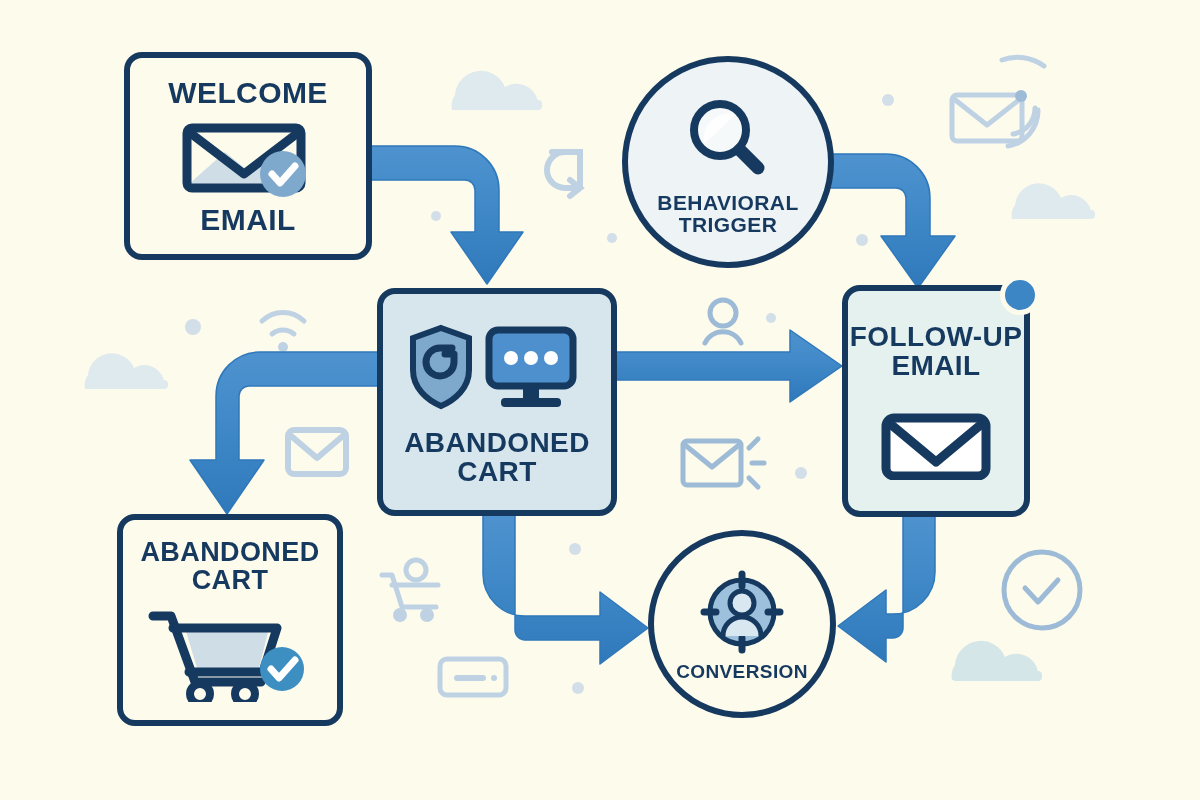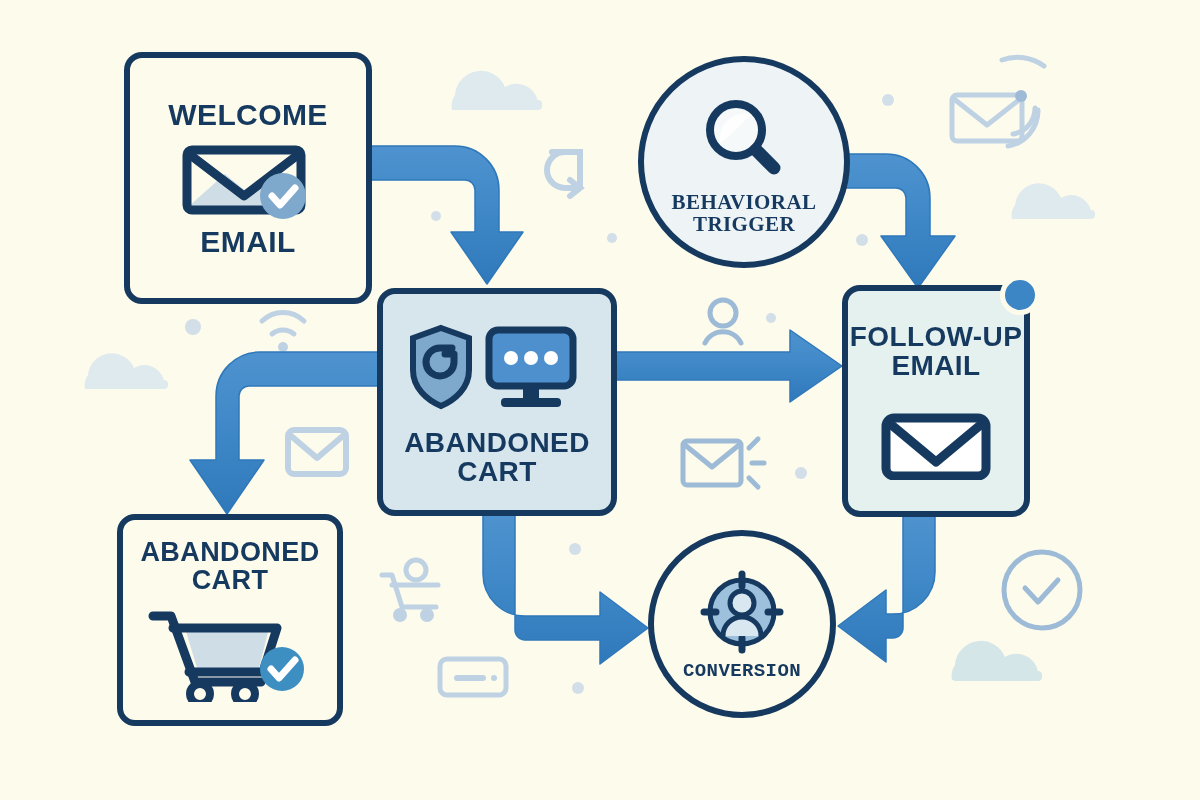--- a/index.html
+++ b/index.html
@@ -220,35 +220,35 @@
       <path d="M935 514
                V572 a42 42 0 0 1 -42 42
                H886 V590 l-48 36 l48 36 V638
                H893 a10 10 0 0 0 10 -10
                V514 Z" fill="url(#ag)" stroke="#2f78ba" stroke-width="1.5" stroke-linejoin="round"></path>
     </g>
   </svg>
 
   <div id="node-layer">
 
-    <div class="node node-box" style="left:124px; top:52px; width:248px; height:252px; background:#fdfbec;">
+    <div class="node node-box" style="left:124px; top:52px; width:248px; height:208px; background:#fdfbec;">
       <div class="node-label label-above" style="font-size:30px;">WELCOME</div>
       <div class="icon-wrap">
         <svg width="150" height="88" viewBox="0 0 150 88">
           <path d="M16 72 L52 40 L74 58 L96 40 L128 72 Z" fill="#cfdde6"></path>
           <rect x="14" y="16" width="114" height="60" rx="5" fill="none" stroke="#16395f" stroke-width="9"></rect>
           <path d="M16 20 L71 62 L126 20" fill="none" stroke="#16395f" stroke-width="9" stroke-linejoin="round" stroke-linecap="round"></path>
           <circle cx="110" cy="62" r="23" fill="#7fa9cc"></circle>
           <path d="M99 62 l8 9 l15 -17" fill="none" stroke="#ffffff" stroke-width="7" stroke-linecap="round" stroke-linejoin="round"></path>
         </svg>
       </div>
       <div class="node-label label-below" style="font-size:30px;">EMAIL</div>
     </div>
 
-    <div class="node node-circle" style="left:638px; top:56px; width:212px; height:212px; background:#eef4f6;font-family:Liberation Serif, serif;">
+    <div class="node node-circle" style="left:622px; top:56px; width:212px; height:212px; background:#eef4f6;">
       <div class="icon-wrap" style="margin-top:6px;">
         <svg width="92" height="92" viewBox="0 0 92 92">
           <circle cx="38" cy="36" r="26" fill="#f6f9fa"></circle>
           <path d="M22 50 A26 26 0 0 1 54 20 Z" fill="#ffffff" opacity="0.85"></path>
           <circle cx="38" cy="36" r="26" fill="none" stroke="#16395f" stroke-width="8"></circle>
           <path d="M58 56 L76 74" stroke="#16395f" stroke-width="13" stroke-linecap="round"></path>
         </svg>
       </div>
       <div class="node-label label-below" style="font-size:21px; white-space:pre-line; margin-top:6px;">BEHAVIORAL
 TRIGGER</div>
@@ -296,21 +296,21 @@
           <path d="M8 12 h18 l24 66 h66" fill="none" stroke="#16395f" stroke-width="9" stroke-linecap="round" stroke-linejoin="round"></path>
           <path d="M28 24 h104 l-14 44 h-74" fill="none" stroke="#16395f" stroke-width="9" stroke-linecap="round" stroke-linejoin="round"></path>
           <circle cx="55" cy="90" r="10" fill="none" stroke="#16395f" stroke-width="8"></circle>
           <circle cx="100" cy="90" r="10" fill="none" stroke="#16395f" stroke-width="8"></circle>
           <circle cx="137" cy="65" r="22" fill="#3d8ec1"></circle>
           <path d="M126 65 l8 9 l16 -18" fill="none" stroke="#ffffff" stroke-width="7" stroke-linecap="round" stroke-linejoin="round"></path>
         </svg>
       </div>
     </div>
 
-    <div class="node node-circle" style="left:648px; top:530px; width:188px; height:188px; background:#fdfbec;font-family:Liberation Mono, monospace;">
+    <div class="node node-circle" style="left:648px; top:530px; width:188px; height:188px; background:#fdfbec;">
       <div class="icon-wrap" style="margin-top:4px;">
         <svg width="84" height="84" viewBox="0 0 84 84">
           <circle cx="42" cy="42" r="32" fill="#9dc0dc" stroke="#16395f" stroke-width="5"></circle>
           <path d="M42 4 v12 M42 68 v12 M4 42 h12 M68 42 h12" stroke="#16395f" stroke-width="7" stroke-linecap="round"></path>
           <circle cx="42" cy="33" r="12" fill="#d9e7f1" stroke="#16395f" stroke-width="5"></circle>
           <path d="M23 66 a19 19 0 0 1 38 0" fill="#d9e7f1" stroke="#16395f" stroke-width="5" stroke-linejoin="round"></path>
         </svg>
       </div>
       <div class="node-label label-below" style="font-size:19px; margin-top:8px;">CONVERSION</div>
     </div>

